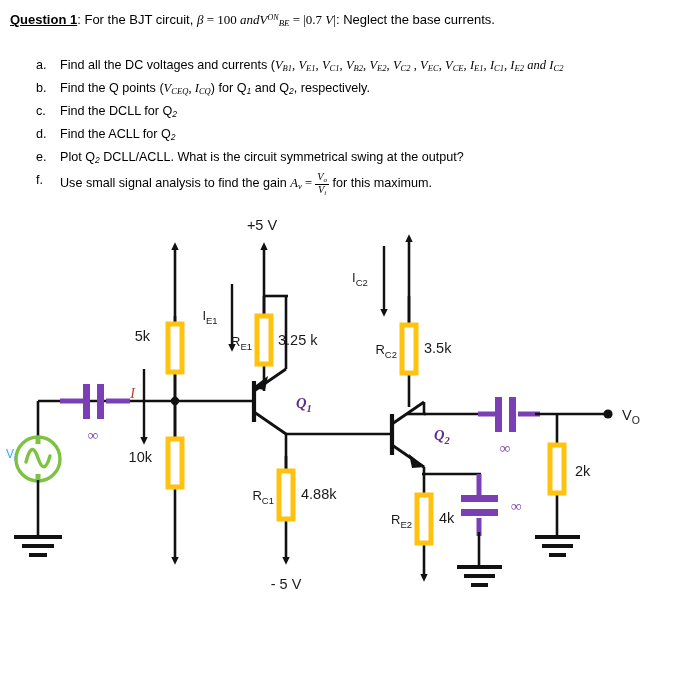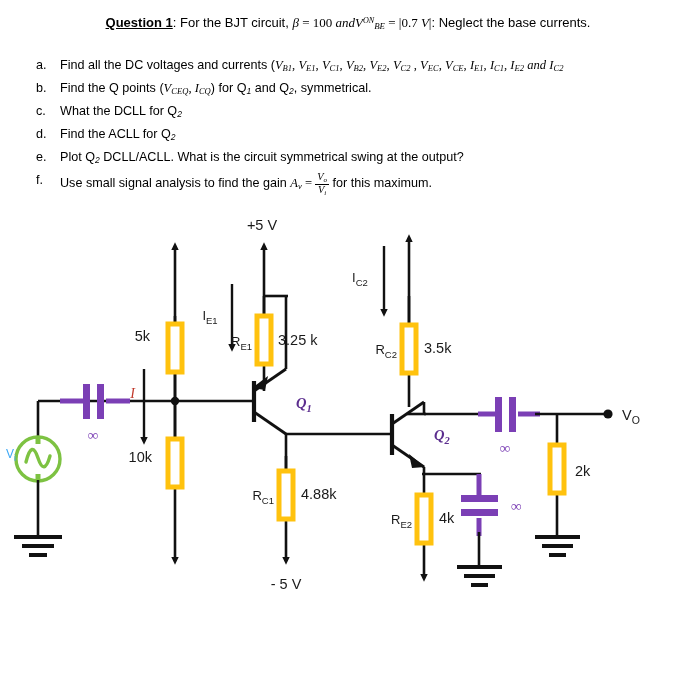--- a/index.html
+++ b/index.html
@@ -5,21 +5,21 @@
   html,body{margin:0;padding:0;background:#ffffff;}
   body{
     width:686px;height:674px;position:relative;overflow:hidden;
     font-family:"Liberation Sans", sans-serif;
     color:#000000;
   }
   
   #question-block{position:absolute;left:0;top:0;width:686px;}
   .q-title{
     position:absolute;left:10px;top:8px;width:676px;
-    font-size:13.0px;line-height:25px;white-space:nowrap;text-align:center;
+    font-size:13.0px;line-height:19px;white-space:nowrap;
   }
   .q-title .lead{font-weight:bold;text-decoration:underline;}
   .item{
     position:absolute;left:18px;width:676px;
     font-size:12.6px;line-height:17px;white-space:nowrap;
   }
   .item .mark{position:absolute;left:18px;width:20px;}
   .item .body{position:absolute;left:42px;}
   .it-a{top:57px;} .it-b{top:80px;} .it-c{top:103px;}
   .it-d{top:126px;} .it-e{top:149px;} .it-f{top:172px;}
@@ -58,28 +58,28 @@
   <div class="item it-a">
     <span class="mark">a.</span>
     <span class="body">
       <span>Find all the DC voltages and currents (</span><span class="mi">V<sub>B1</sub></span><span class="mr">, </span><span class="mi">V<sub>E1</sub></span><span class="mr">, </span><span class="mi">V<sub>C1</sub></span><span class="mr">, </span><span class="mi">V<sub>B2</sub></span><span class="mr">, </span><span class="mi">V<sub>E2</sub></span><span class="mr">, </span><span class="mi">V<sub>C2</sub></span><span class="mr"> , </span><span class="mi">V<sub>EC</sub></span><span class="mr">, </span><span class="mi">V<sub>CE</sub></span><span class="mr">, </span><span class="mi">I<sub>E1</sub></span><span class="mr">, </span><span class="mi">I<sub>C1</sub></span><span class="mr">, </span><span class="mi">I<sub>E2</sub></span><span class="mi"> and </span><span class="mi">I<sub>C2</sub></span>
     </span>
   </div>
 
   <div class="item it-b">
     <span class="mark">b.</span>
     <span class="body">
-      <span>Find the Q points (</span><span class="mi">V<sub>CEQ</sub></span><span class="mr">, </span><span class="mi">I<sub>CQ</sub></span><span>) for Q</span><sub>1</sub><span> and Q</span><sub>2</sub><span>, symmetrical.</span>
+      <span>Find the Q points (</span><span class="mi">V<sub>CEQ</sub></span><span class="mr">, </span><span class="mi">I<sub>CQ</sub></span><span>) for Q</span><sub>1</sub><span> and Q</span><sub>2</sub><span>, respectively.</span>
     </span>
   </div>
 
   <div class="item it-c">
     <span class="mark">c.</span>
     <span class="body">
-      <span>What the DCLL for Q</span><sub>2</sub>
+      <span>Find the DCLL for Q</span><sub>2</sub>
     </span>
   </div>
 
   <div class="item it-d">
     <span class="mark">d.</span>
     <span class="body">
       <span>Find the ACLL for Q</span><sub>2</sub>
     </span>
   </div>
 

